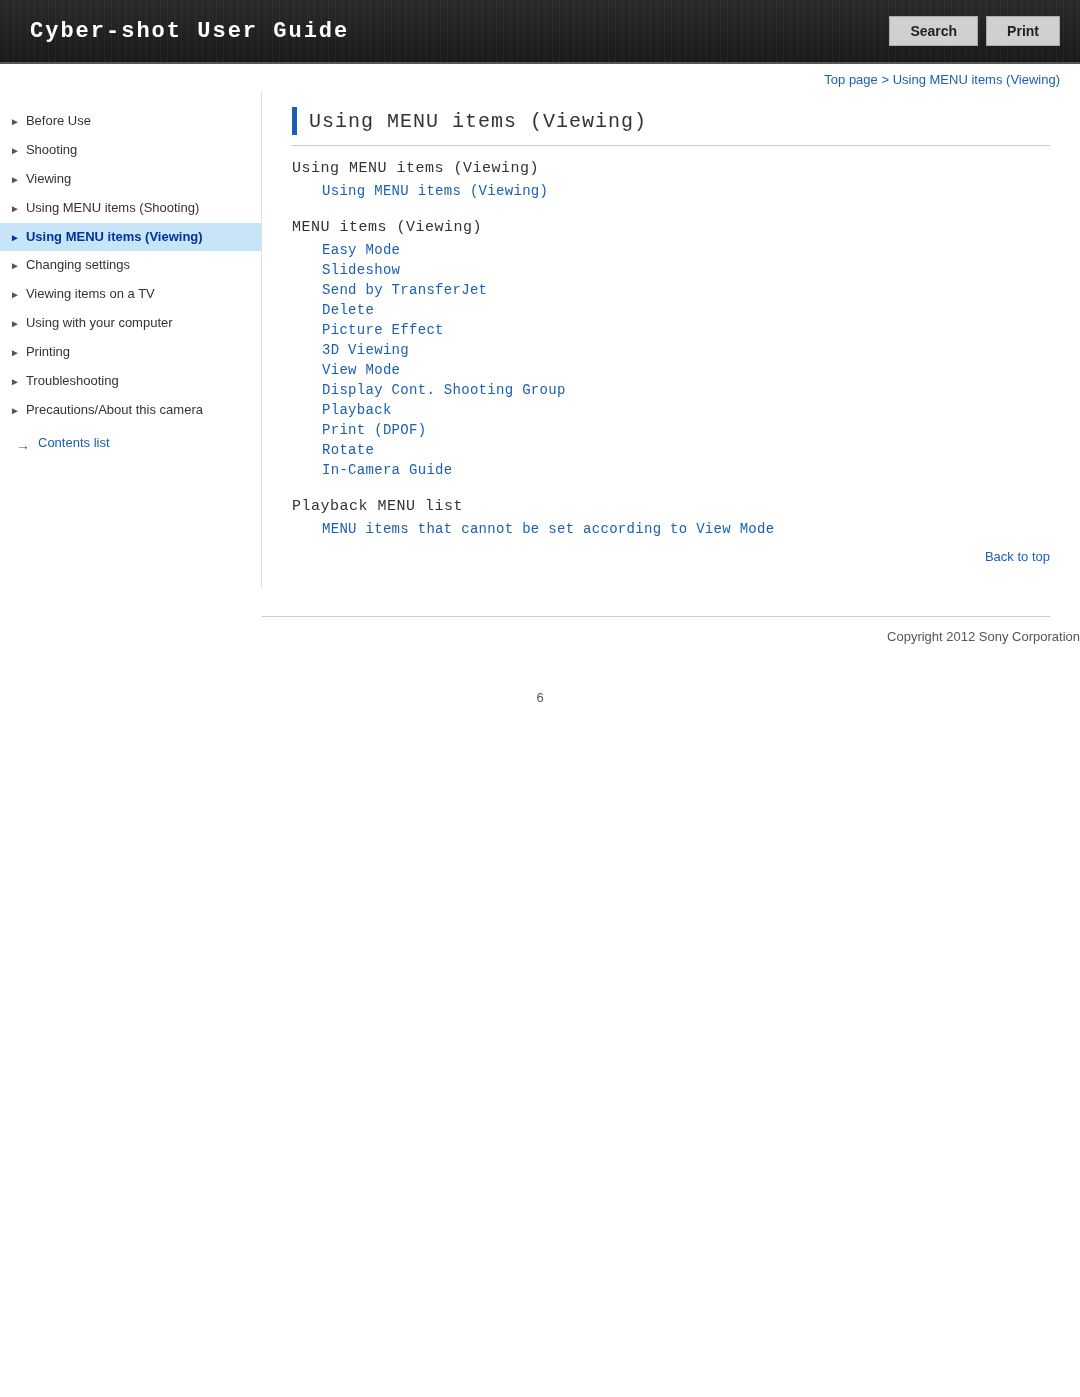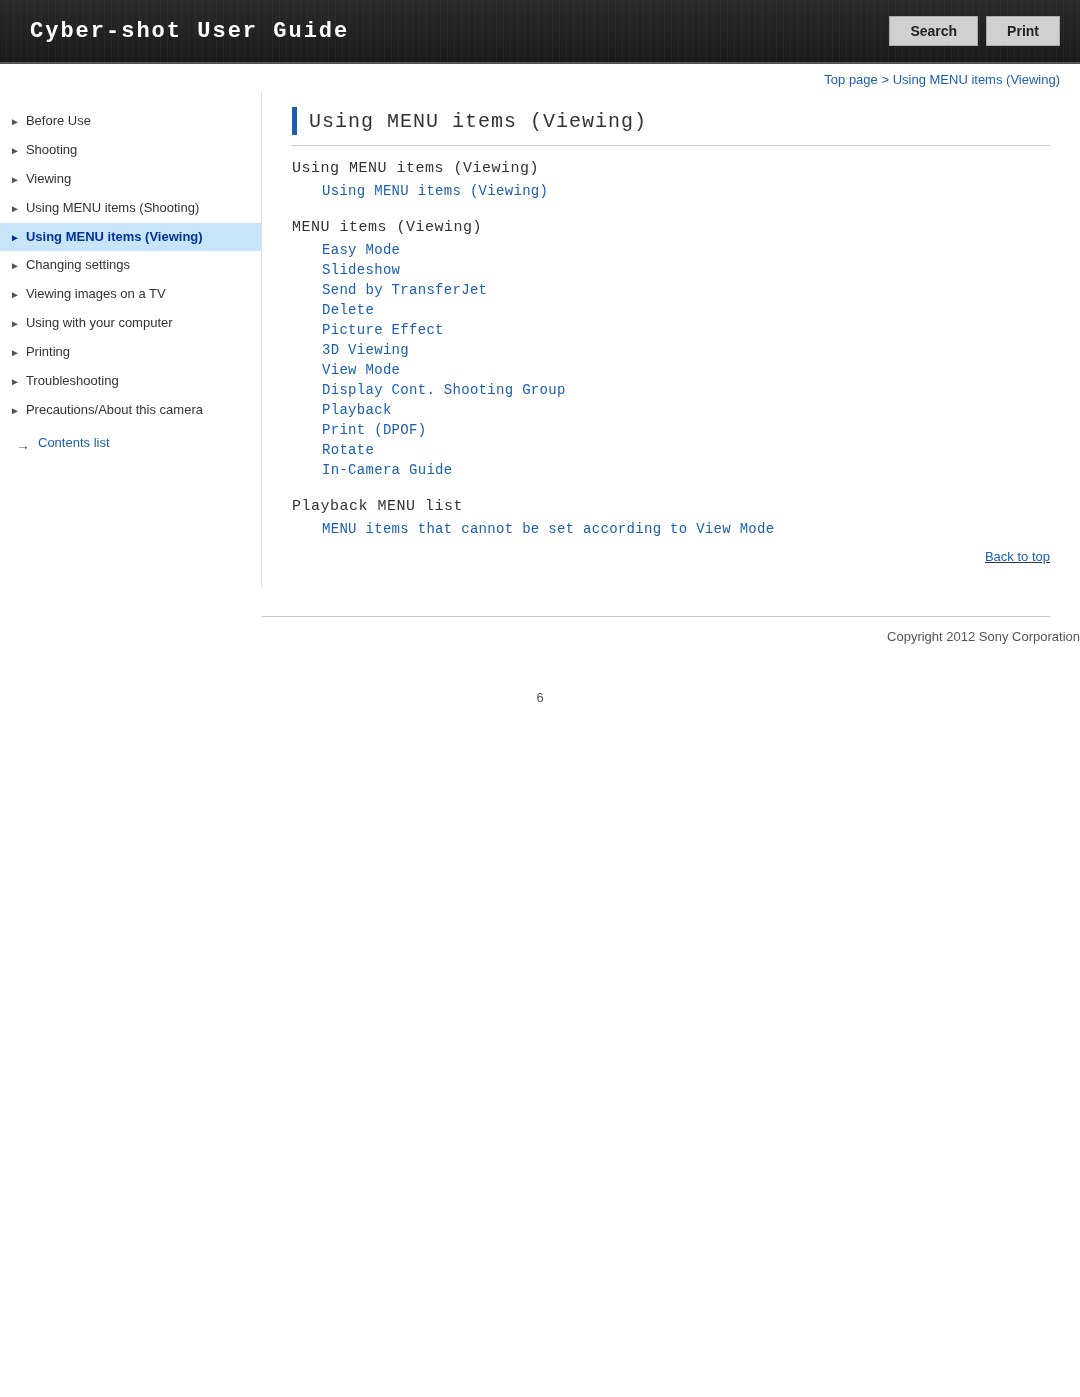--- a/index.html
+++ b/index.html
@@ -177,21 +177,20 @@
       font-family: 'Courier New', monospace;
       color: #333;
       margin: 18px 0 4px 0;
       letter-spacing: 0.5px;
     }
 
     .back-to-top {
       text-align: right;
       padding: 10px 0 4px 0;
       font-size: 13px;
-      text-decoration: underline;
     }
     .back-to-top a { color: #1a5fb4; text-decoration: none; }
 
     .footer-divider {
       border: none;
       border-top: 1px solid #ccc;
       margin: 8px 30px 0 262px;
     }
     .footer {
       text-align: right;
@@ -245,21 +244,21 @@
     <div class="sidebar-item active">
       <span class="arrow">►</span>
       <span>Using MENU items (Viewing)</span>
     </div>
     <div class="sidebar-item">
       <span class="arrow">►</span>
       <span>Changing settings</span>
     </div>
     <div class="sidebar-item">
       <span class="arrow">►</span>
-      <span>Viewing images on a TV</span>
+      <span>Viewing items on a TV</span>
     </div>
     <div class="sidebar-item">
       <span class="arrow">►</span>
       <span>Using with your computer</span>
     </div>
     <div class="sidebar-item">
       <span class="arrow">►</span>
       <span>Printing</span>
     </div>
     <div class="sidebar-item">

